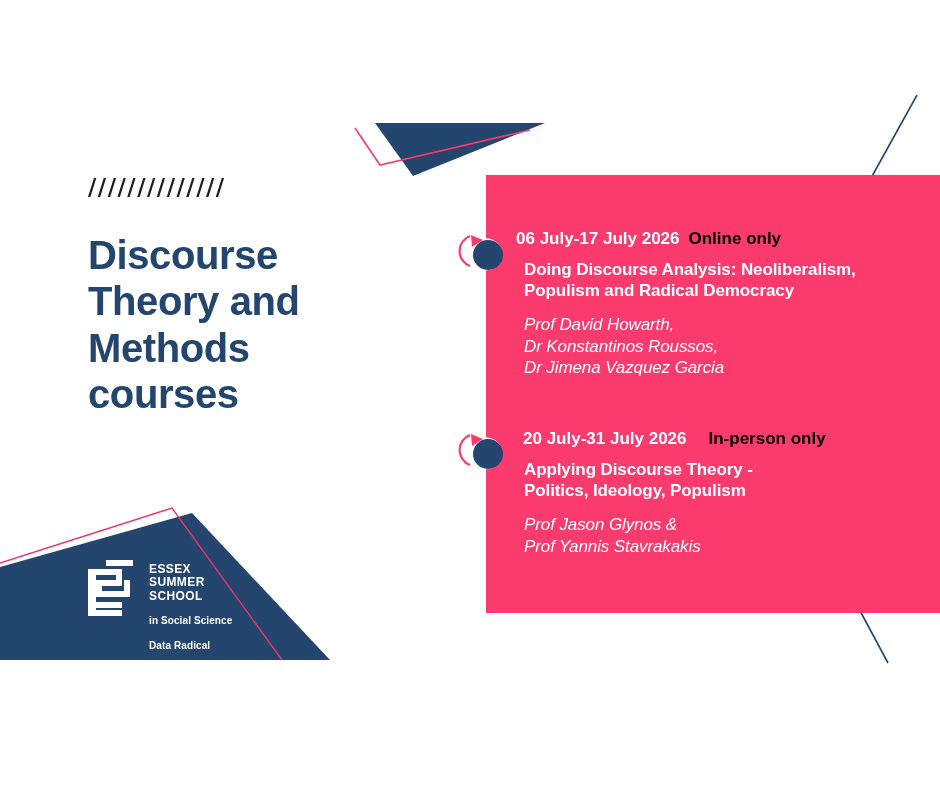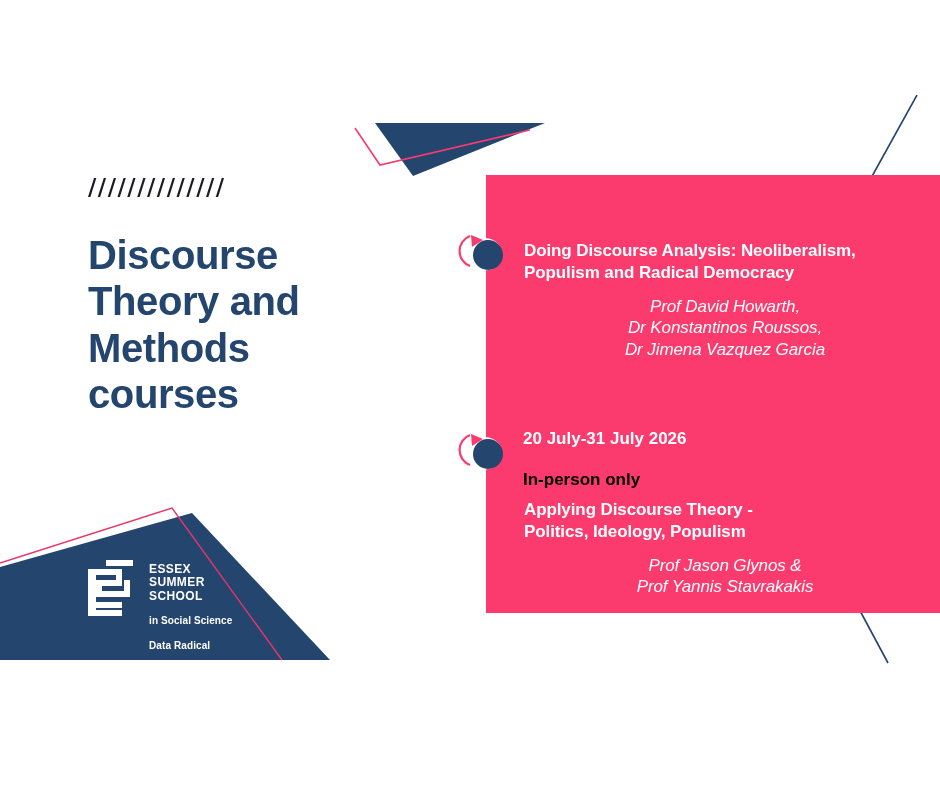--- a/index.html
+++ b/index.html
@@ -120,21 +120,21 @@
     display: flex;
     align-items: baseline;
     gap: 9px;
     font-size: 17px;
     font-weight: bold;
     line-height: 1.1;
     white-space: nowrap;
   }
   .course-dates { color: #ffffff; }
   .course-mode  { color: #000000; }
-  #course-1 .course-head { gap: 22px; padding-left: 7px; flex-direction: column; }
+  #course-1 .course-head { gap: 22px; padding-left: 7px; }
 
   .course-title {
     margin-top: 10px;
     margin-left: 8px;
     font-size: 17px;
     font-weight: bold;
     line-height: 1.28;
     color: #ffffff;
     white-space: pre-line;
     letter-spacing: -0.1px;
@@ -143,21 +143,20 @@
   .course-staff {
     margin-top: 12px;
     margin-left: 8px;
     font-size: 17px;
     font-style: italic;
     font-weight: 300;
     line-height: 1.27;
     color: #ffffff;
     white-space: pre-line;
     letter-spacing: -0.1px;
-    text-align: center;
   }
 
   
   .bullet {
     position: absolute;
     width: 58px;
     height: 58px;
   }
   #bullet-0 { left: 457px; top: 225px; }
   #bullet-1 { left: 457px; top: 424px; }
@@ -218,20 +217,24 @@
       <div class="logo-line">SUMMER</div>
       <div class="logo-line">SCHOOL</div>
       <div class="logo-sub">in Social Science</div>
       <div class="logo-sub">Data Radical</div>
     </div>
   </div>
 
   <div id="pink-panel">
 
     <div class="course" id="course-0">
+      <div class="course-head">
+        <span class="course-dates">06 July-17 July 2026</span>
+        <span class="course-mode">Online only</span>
+      </div>
       <div class="course-title">Doing Discourse Analysis: Neoliberalism,
 Populism and Radical Democracy</div>
       <div class="course-staff">Prof David Howarth,
 Dr Konstantinos Roussos,
 Dr Jimena Vazquez Garcia</div>
     </div>
 
     <div class="course" id="course-1">
       <div class="course-head">
         <span class="course-dates">20 July-31 July 2026</span>

